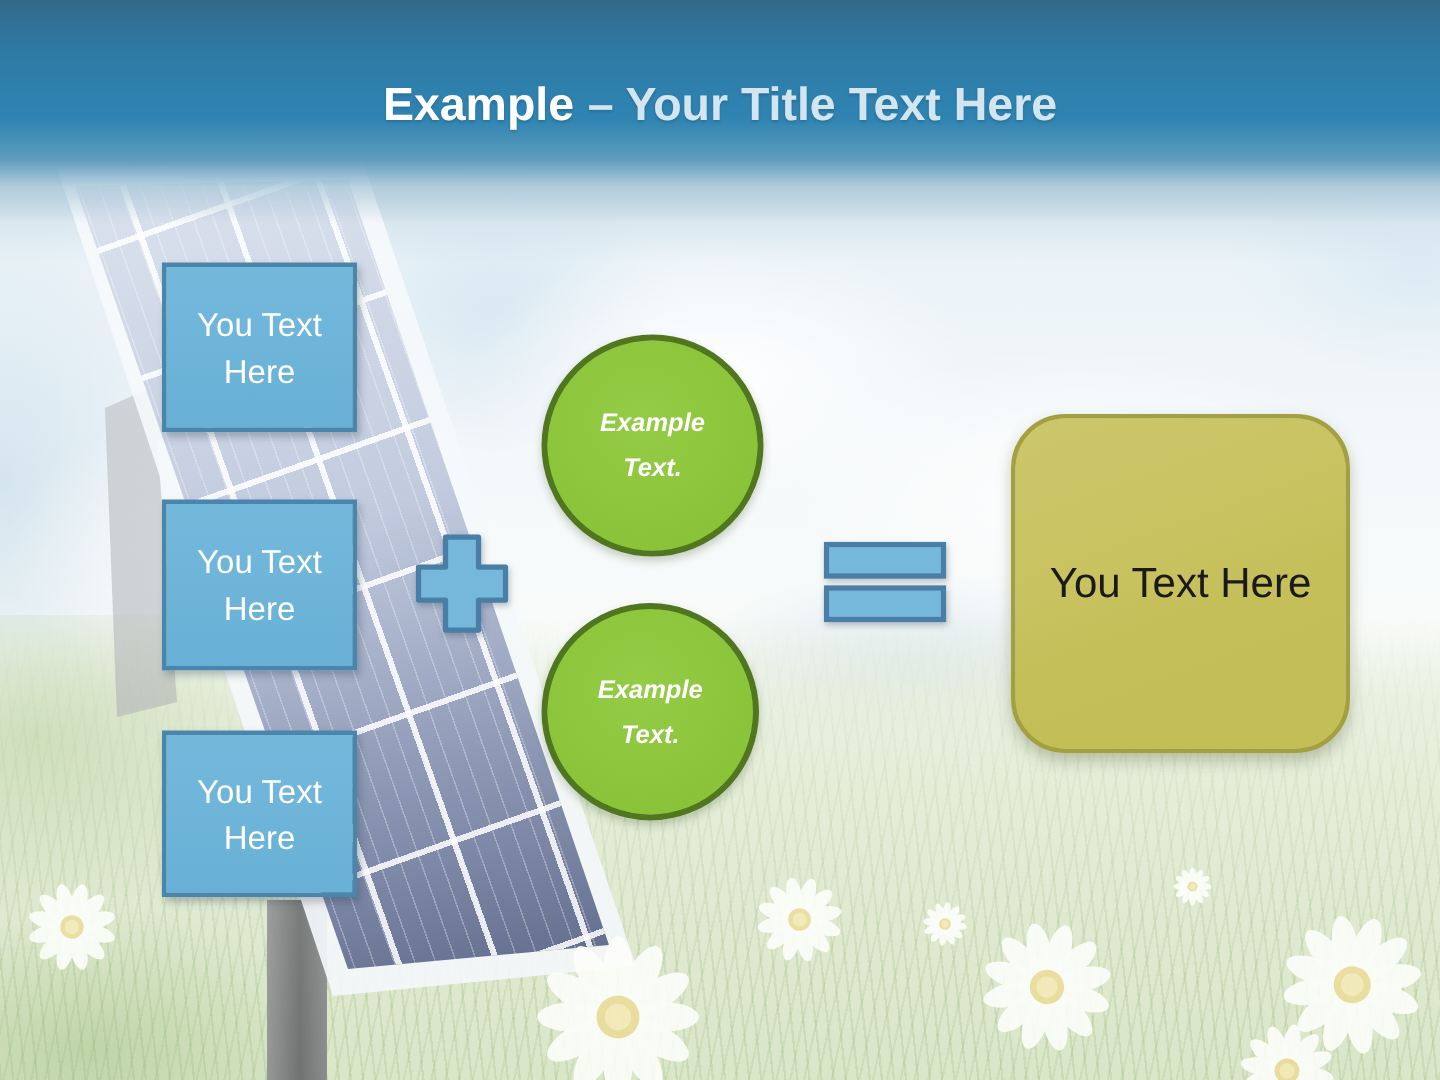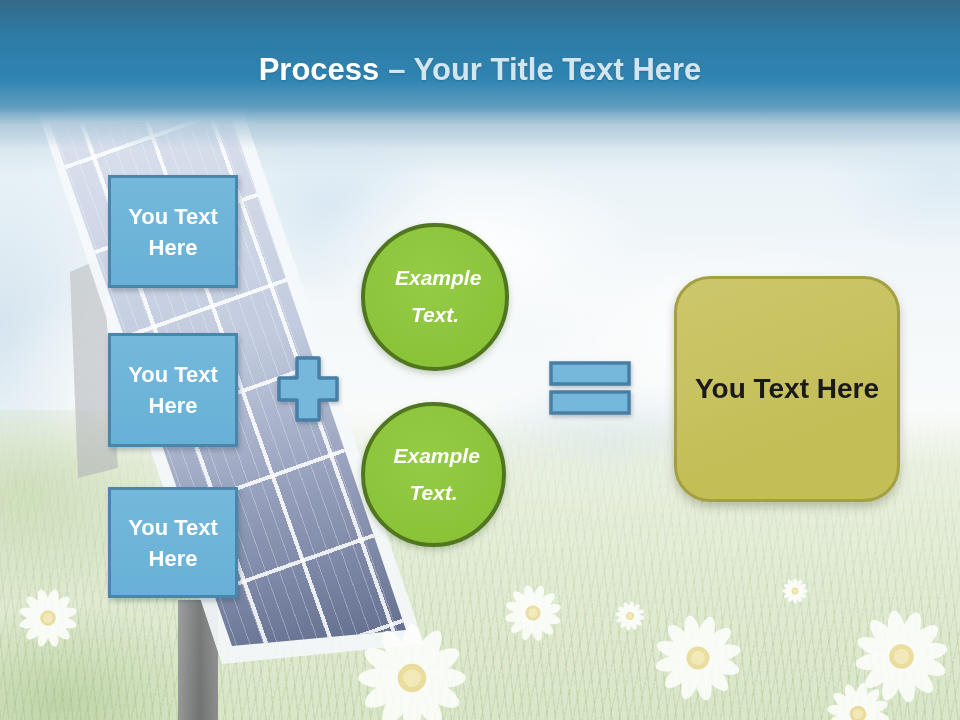--- a/index.html
+++ b/index.html
@@ -75,40 +75,40 @@
     position:absolute;left:0;top:0;width:960px;height:152px;z-index:20;
     background:linear-gradient(to bottom,#35698a 0%, #2e7aa5 22%, var(--header_blue,#2f84b2) 52%, #5f9cbe 70%, rgba(169,198,216,0.75) 82%, rgba(240,247,250,0) 98%);
   }
   .title{
     margin:0;padding-top:52px;text-align:center;
     font-size:31px;font-weight:bold;color:var(--title_text,#ffffff);
     text-shadow:0 1px 2px rgba(0,40,60,0.2);
   }
   .title .rest{font-weight:bold;color:#d3e5ef;margin-left:9px;}
   
-  .shape{position:absolute;z-index:30;box-sizing:border-box;display:flex;align-items:center;justify-content:center;text-align:center;font-weight:bold;}
+  .shape{position:absolute;z-index:30;box-sizing:border-box;display:flex;align-items:center;justify-content:center;text-align:center;}
   .bluebox{
     width:130px;background:linear-gradient(to bottom,#74b9dc,var(--box_blue_fill,#68b0d6));
     border:3px solid var(--box_blue_border,#4a86ab);
     box-shadow:2px 3px 5px rgba(40,60,80,0.3);
     color:#fff;font-size:22px;line-height:31px;
   }
   .bluebox.b1{left:108px;top:175px;height:113px;}
   .bluebox.b2{left:108px;top:333px;height:114px;}
   .bluebox.b3{left:108px;top:487px;height:111px;}
   .bluebox span{display:block;width:104px;}
   .op{position:absolute;z-index:30;filter:drop-shadow(1px 2px 2px rgba(30,50,70,0.3));}
   .op.plus{left:277px;top:356px;}
   .op.equals{left:549px;top:361px;}
   .greencircle{
     border-radius:50%;width:148px;height:148px;
     background:radial-gradient(circle at 45% 38%, #95cc46, var(--circle_green_fill,#8ac238) 75%);
     border:4px solid var(--circle_green_border,#50761f);
     box-shadow:0 3px 6px rgba(40,70,20,0.25);
-    color:#fff;font-size:21px;font-weight:bold;font-style:italic;line-height:1.75;
+    color:#fff;font-size:17px;font-weight:bold;font-style:italic;line-height:1.75;
   }
   .greencircle.c1{left:361px;top:223px;}
   .greencircle.c2{left:361px;top:402px;width:145px;height:145px;}
   .greencircle span{display:block;width:80px;}
   .resultbox{
     left:674px;top:276px;width:226px;height:226px;border-radius:36px;
     background:linear-gradient(160deg,#cdc76c 0%,var(--result_fill,#c4be57) 70%);
     border:3px solid var(--result_border,#a3a042);
     box-shadow:0 5px 10px rgba(80,80,40,0.3);
     color:#1a1a1a;font-size:28px;
@@ -173,21 +173,21 @@
       </svg>
     <svg class="daisy" viewBox="-50 -50 100 100" style="left:854px;top:609px;width:95px;height:95px">
         <use href="#daisy-shape" transform="rotate(-10)"></use>
       </svg>
     <svg class="daisy" viewBox="-50 -50 100 100" style="left:826px;top:682px;width:64px;height:64px">
         <use href="#daisy-shape" transform="rotate(40)"></use>
       </svg>
   </div>
 
   <div class="header">
-    <h1 class="title"><span class="bold">Process</span><span class="rest">– Your Title Text Here</span></h1>
+    <h1 class="title"><span class="bold">Example</span><span class="rest">– Your Title Text Here</span></h1>
   </div>
 
   <div class="shape bluebox b1">
       <span>You Text Here</span>
     </div>
   <div class="shape bluebox b2">
       <span>You Text Here</span>
     </div>
   <div class="shape bluebox b3">
       <span>You Text Here</span>

